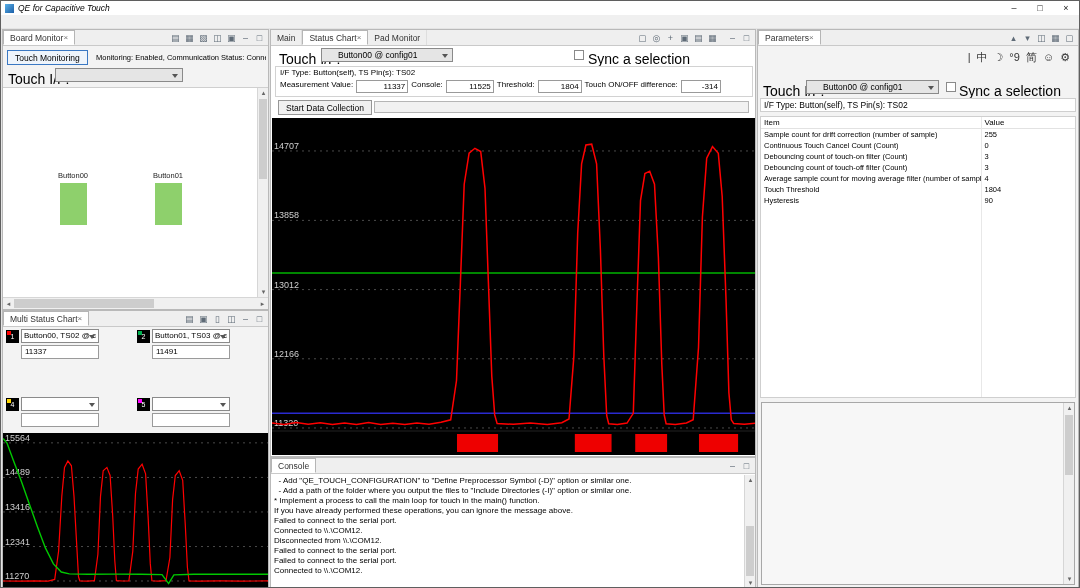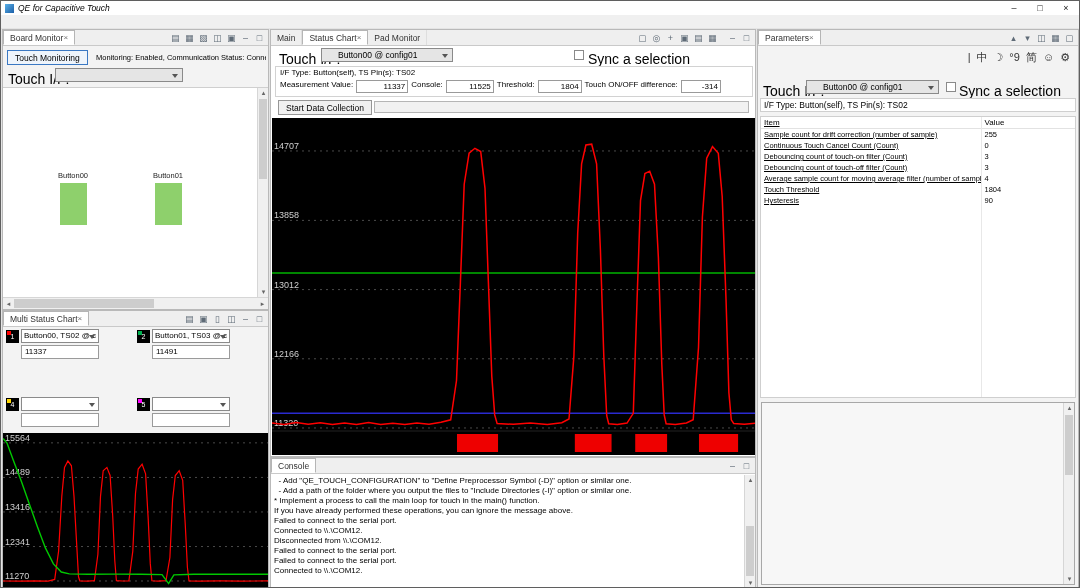--- a/index.html
+++ b/index.html
@@ -64,21 +64,21 @@
   .progress{position:absolute;height:12px;background:#f1f1f1;border:1px solid #b5b5b5;}
   
   .console-body{position:absolute;overflow:hidden;}
   .console-line{font-size:8px;line-height:10px;white-space:pre;}
   
   .iftype-box{position:absolute;background:#fff;border:1px solid #cfcfcf;height:14px;font-size:8.5px;line-height:12px;padding:0 3px;white-space:nowrap;overflow:hidden;}
   .ptable-wrap{position:absolute;background:#fff;border:1px solid #cfcfcf;overflow:hidden;}
   .ptable{width:100%;border-collapse:collapse;table-layout:fixed;}
   .ptable th{font-weight:normal;text-align:left;font-size:8px;padding:1px 3px;border-bottom:1px solid #e2e2e2;}
   .ptable td{font-size:7.5px;padding:1px 3px;white-space:nowrap;overflow:hidden;}
-  .ptable th:first-child,.ptable td:first-child{border-right:1px solid #e2e2e2;text-decoration:underline;}
+  .ptable th:first-child,.ptable td:first-child{border-right:1px solid #e2e2e2;}
   .col-div{position:absolute;width:1px;background:#e8e8e8;}
   .desc-box{position:absolute;background:#f7f7f7;border:1px solid #a8a8a8;}
 </style>
 </head>
 <body>
 
 <div class="window">
 
   <div class="titlebar">
     <span class="app-icon"></span>

